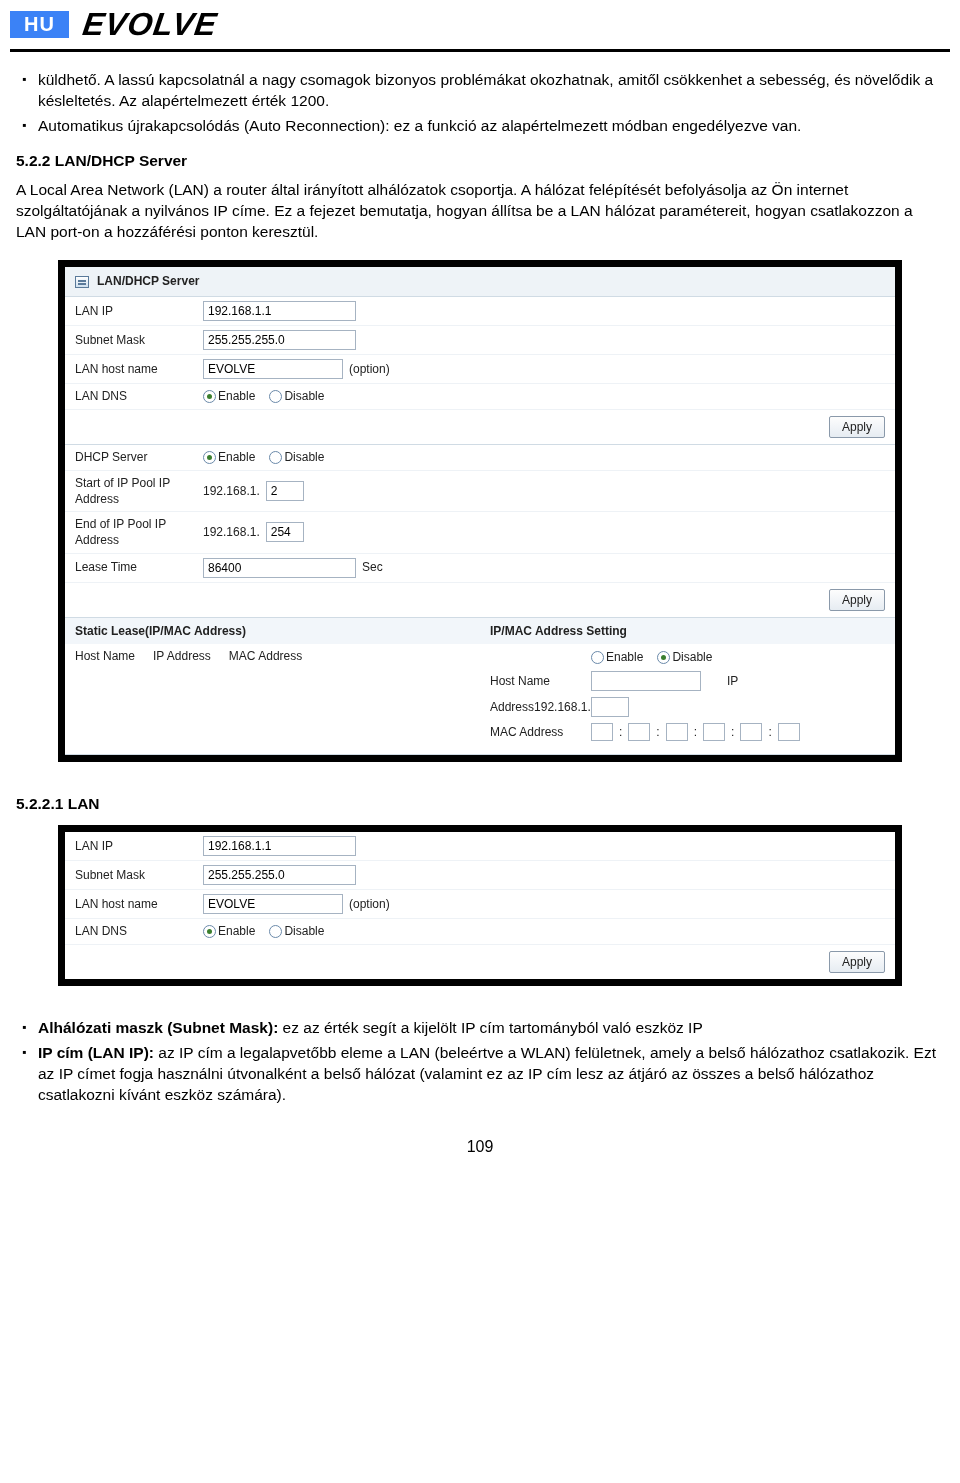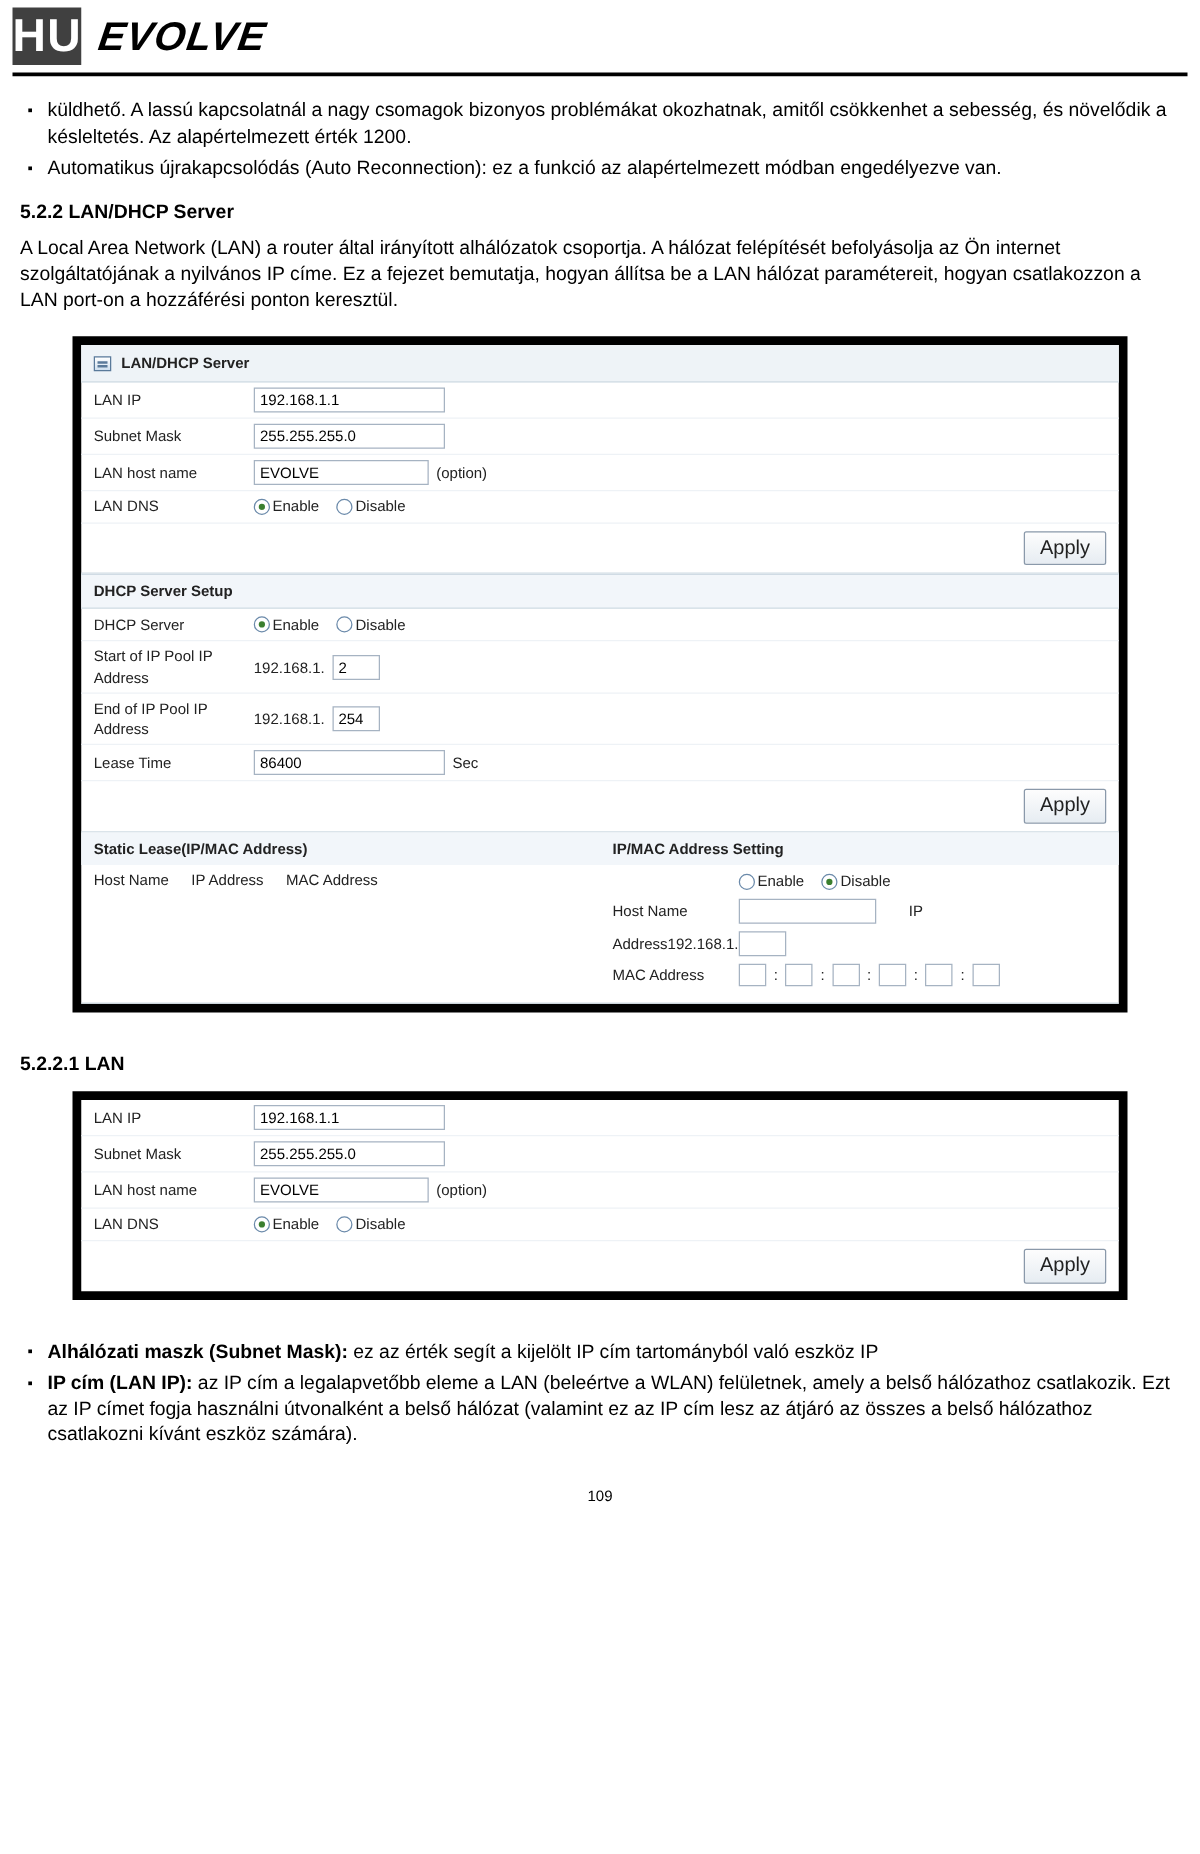--- a/index.html
+++ b/index.html
@@ -10,26 +10,26 @@
     width: 960px;
     margin: 0 auto;
     padding: 0;
   }
   .header {
     display: flex;
     align-items: center;
     padding: 6px 10px 2px 10px;
   }
   .hu-badge {
-    background: #404040;
+    background: #3b82f6;
     color: #fff;
     font-weight: 900;
-    font-size: 37px;
+    font-size: 20px;
     font-family: Arial, sans-serif;
-    padding: 2px 0;
+    padding: 2px 14px;
     letter-spacing: 1px;
     margin-right: 14px;
   }
   .brand {
     font-family: Verdana, Arial, sans-serif;
     font-weight: 900;
     font-size: 32px;
     letter-spacing: 1px;
     font-style: italic;
     transform: skewX(-8deg);
@@ -121,21 +121,21 @@
     padding: 6px 10px;
     text-align: right;
     border-bottom: 1px solid #d0dbe4;
   }
   .btn {
     display: inline-block;
     border: 1px solid #8a99aa;
     background: linear-gradient(#fdfdfd, #e6ecf2);
     padding: 2px 12px;
     font-family: inherit;
-    font-size: 16px;
+    font-size: 12px;
     color: #222;
     border-radius: 2px;
   }
   .two-col {
     display: flex;
     border-bottom: 1px solid #d0dbe4;
   }
   .two-col > div { flex: 1; padding: 0; }
   .two-col .section-hdr { border-top: none; }
   .static-lease-body {
@@ -146,21 +146,21 @@
     display: flex; gap: 18px; margin-bottom: 30px;
   }
   .ipmac-body { padding: 2px 10px 10px 10px; }
   .ipmac-row {
     display: flex; align-items: center; gap: 6px; padding: 3px 0; font-size: 12px;
   }
   .ipmac-row .lbl { width: 95px; }
   .mac-oct {
     width: 22px; border: 1px solid #a6b3c2; height: 18px; font-size: 11px; padding: 0 2px;
   }
-  .pagenum { text-align: center; font-size: 12px; margin-top: 30px; color: #000; }
+  .pagenum { text-align: center; font-size: 16px; margin-top: 30px; color: #000; }
   b { font-weight: bold; }
 </style>
 </head>
 <body>
 
 <div class="header">
   <span class="hu-badge">HU</span>
   <span class="brand">EVOLVE</span>
 </div>
 <hr class="divider">
@@ -210,21 +210,20 @@
         <span class="radio-wrap">
             <span class="radio"></span>
             <span>Disable</span>
           </span>
       </span>
     </div>
     <div class="apply-row">
       <span class="btn">Apply</span>
     </div>
 
-    <div class="section-hdr">DHCP Server Setup</div>
     <div class="row">
       <span class="label">DHCP Server</span>
       <span class="field">
         <span class="radio-wrap">
             <span class="radio checked"></span>
             <span>Enable</span>
           </span>
         <span class="radio-wrap">
             <span class="radio"></span>
             <span>Disable</span>

